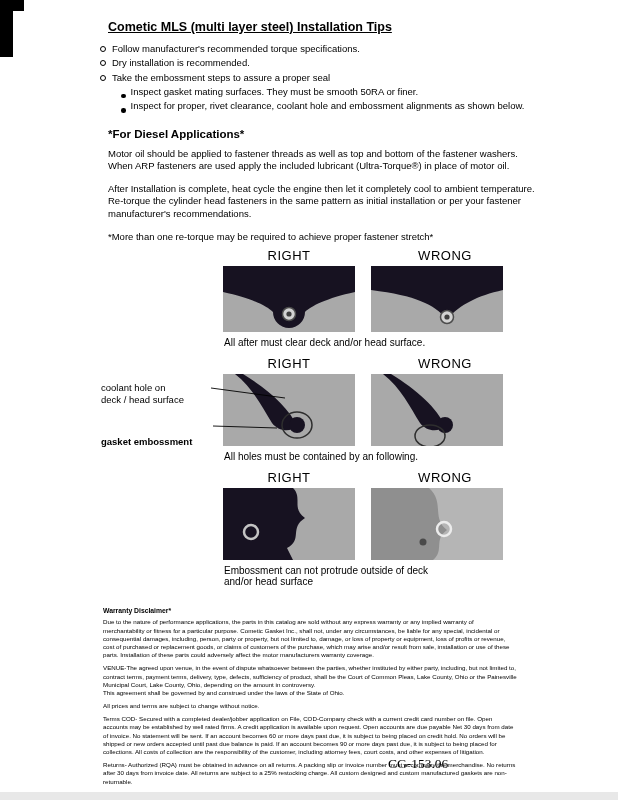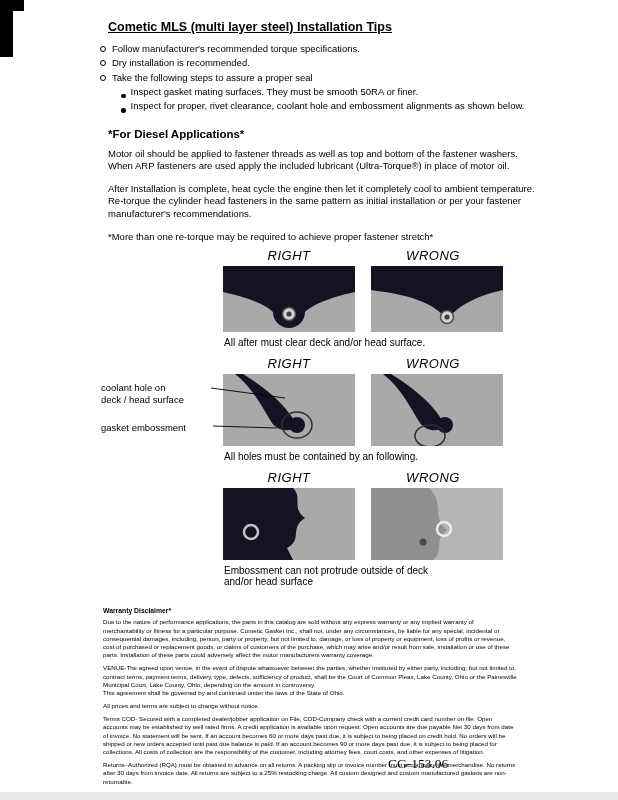--- a/index.html
+++ b/index.html
@@ -13,30 +13,30 @@
   .content{position:absolute;left:95px;top:20px;width:470px;}
   .title{font-size:12.5px;font-weight:bold;text-decoration:underline;margin:0 0 9px 13px;}
   .b-row{display:flex;align-items:flex-start;margin:2px 0 2px 5px;font-size:9.5px;line-height:1.3;}
   .b-marker{width:4px;height:4px;border:1px solid #000;border-radius:50%;margin:3px 6px 0 0;flex:none;background:#fff;}
   .sb-row{display:flex;align-items:flex-end;margin:2px 0 2px 26px;font-size:9.5px;line-height:1.3;}
   .sb-marker{width:4.5px;height:4.5px;background:#000;border-radius:50%;margin:3px 5px 0 0;flex:none;}
   .diesel-heading{font-size:11.5px;font-weight:bold;margin:15px 0 8px 13px;}
   .para{font-size:9.5px;line-height:1.32;margin:0 0 10px 13px;width:428px;}
   .note{font-size:9.5px;margin:11px 0 6px 13px;width:428px;}
   .diagrams{margin:6px 0 0 128px;width:300px;}
-  .d-headers{display:flex;gap:12px;margin:6px 0 3px 0;font-style:italic;}
+  .d-headers{display:flex;gap:24px;margin:6px 0 3px 0;}
   .d-headers span{width:132px;text-align:center;font-size:13px;letter-spacing:0.5px;}
   .d-panels{display:flex;gap:16px;}
   .panel{width:132px;display:block;}
   .d-caption{font-size:10px;margin:5px 0 8px 1px;}
   .preline{white-space:pre-line;}
   .d-row2{position:relative;}
   .lbl{position:absolute;font-size:9.5px;line-height:1.25;}
   .lbl-coolant{left:-122px;top:26px;width:112px;}
-  .lbl-emboss{left:-122px;top:66px;width:112px;}
+  .lbl-emboss{left:-122px;top:80px;width:112px;font-weight:bold;}
   .connectors{position:absolute;left:-12px;top:24px;width:80px;height:60px;}
   .disclaimer{margin:20px 0 0 8px;width:414px;}
   .disc-heading{font-size:6.8px;font-weight:bold;margin:0 0 4px 0;}
   .disc-p{font-size:6.2px;line-height:1.32;margin:0 0 5px 0;}
   .disc-p.tight{margin-bottom:0;}
   .footer-code{
     position:absolute;left:388px;top:756px;font-size:13.5px;
     font-family:"Liberation Serif", serif;
   }
 </style>
@@ -54,21 +54,21 @@
     <div class="b-row">
       <span class="b-marker"></span>
       <span>Follow manufacturer's recommended torque specifications.</span>
     </div>
     <div class="b-row">
       <span class="b-marker"></span>
       <span>Dry installation is recommended.</span>
     </div>
     <div class="b-row">
       <span class="b-marker"></span>
-      <span>Take the following steps to assure a proper seal</span>
+      <span>Take the embossment steps to assure a proper seal</span>
     </div>
     <div class="sb-row">
       <span class="sb-marker"></span>
       <span>Inspect gasket mating surfaces.  They must be smooth 50RA or finer.</span>
     </div>
     <div class="sb-row">
       <span class="sb-marker"></span>
       <span>Inspect for proper, rivet clearance, coolant hole and embossment alignments as shown below.</span>
     </div>
 

